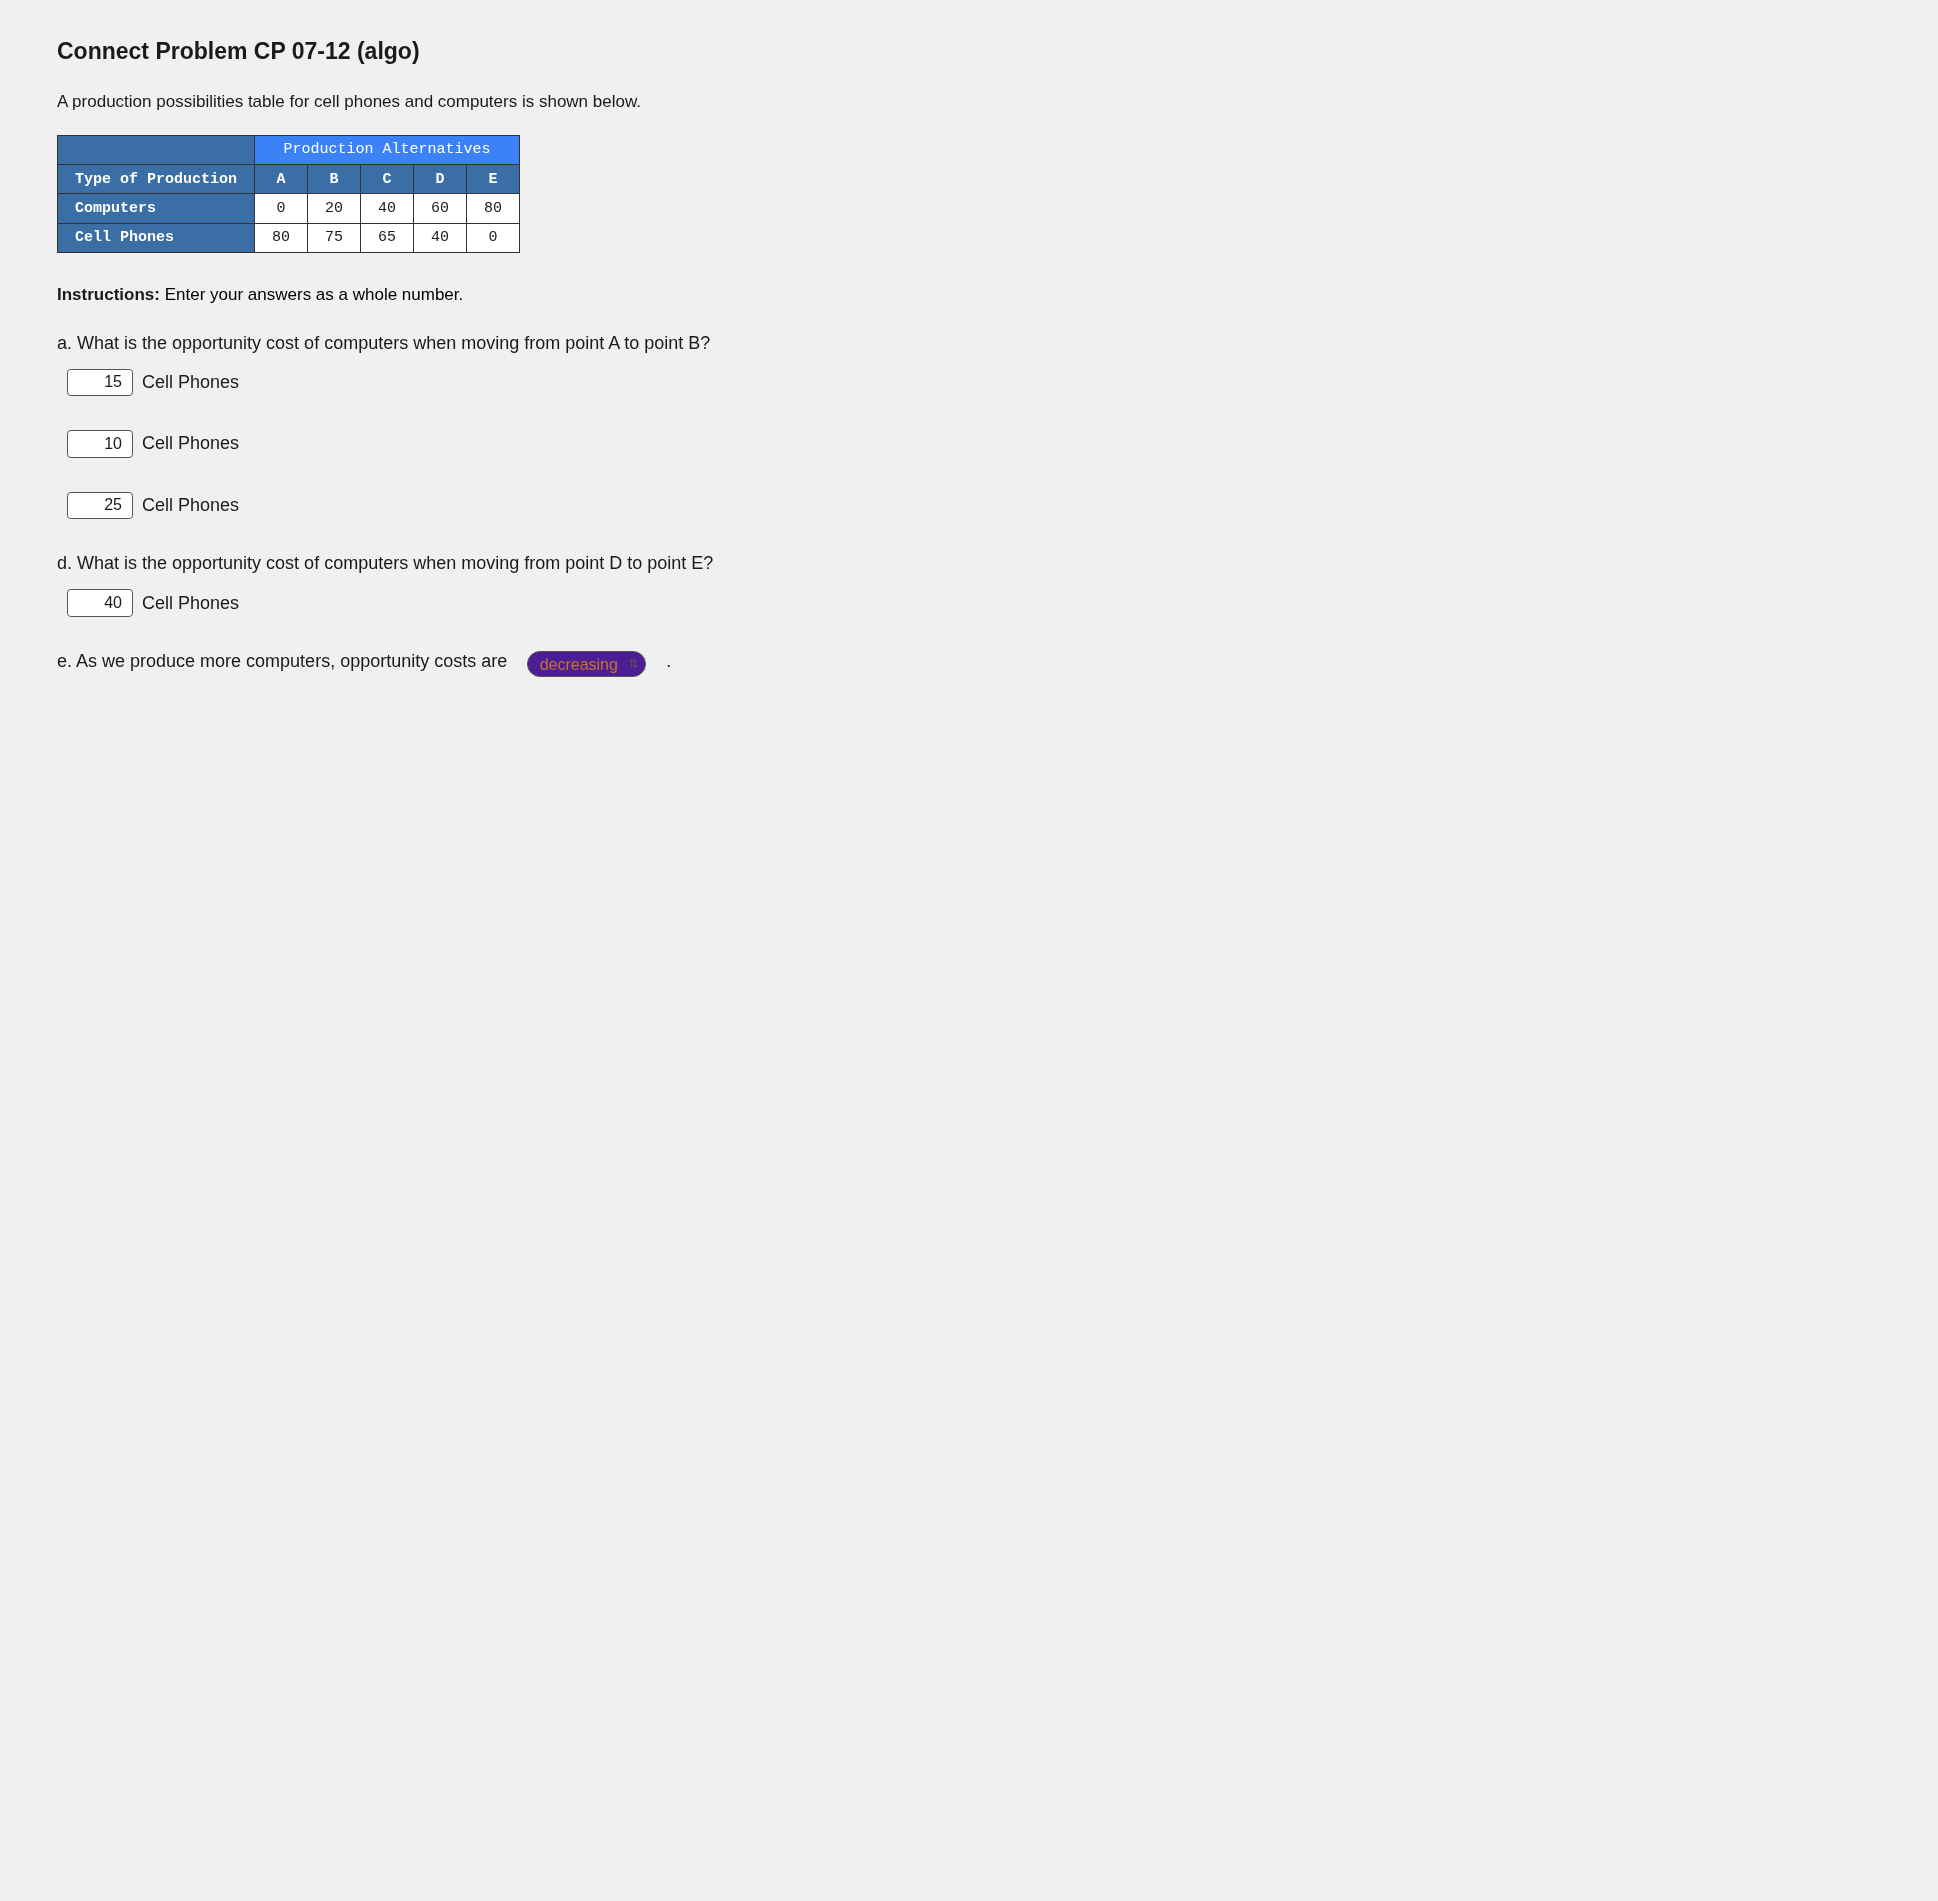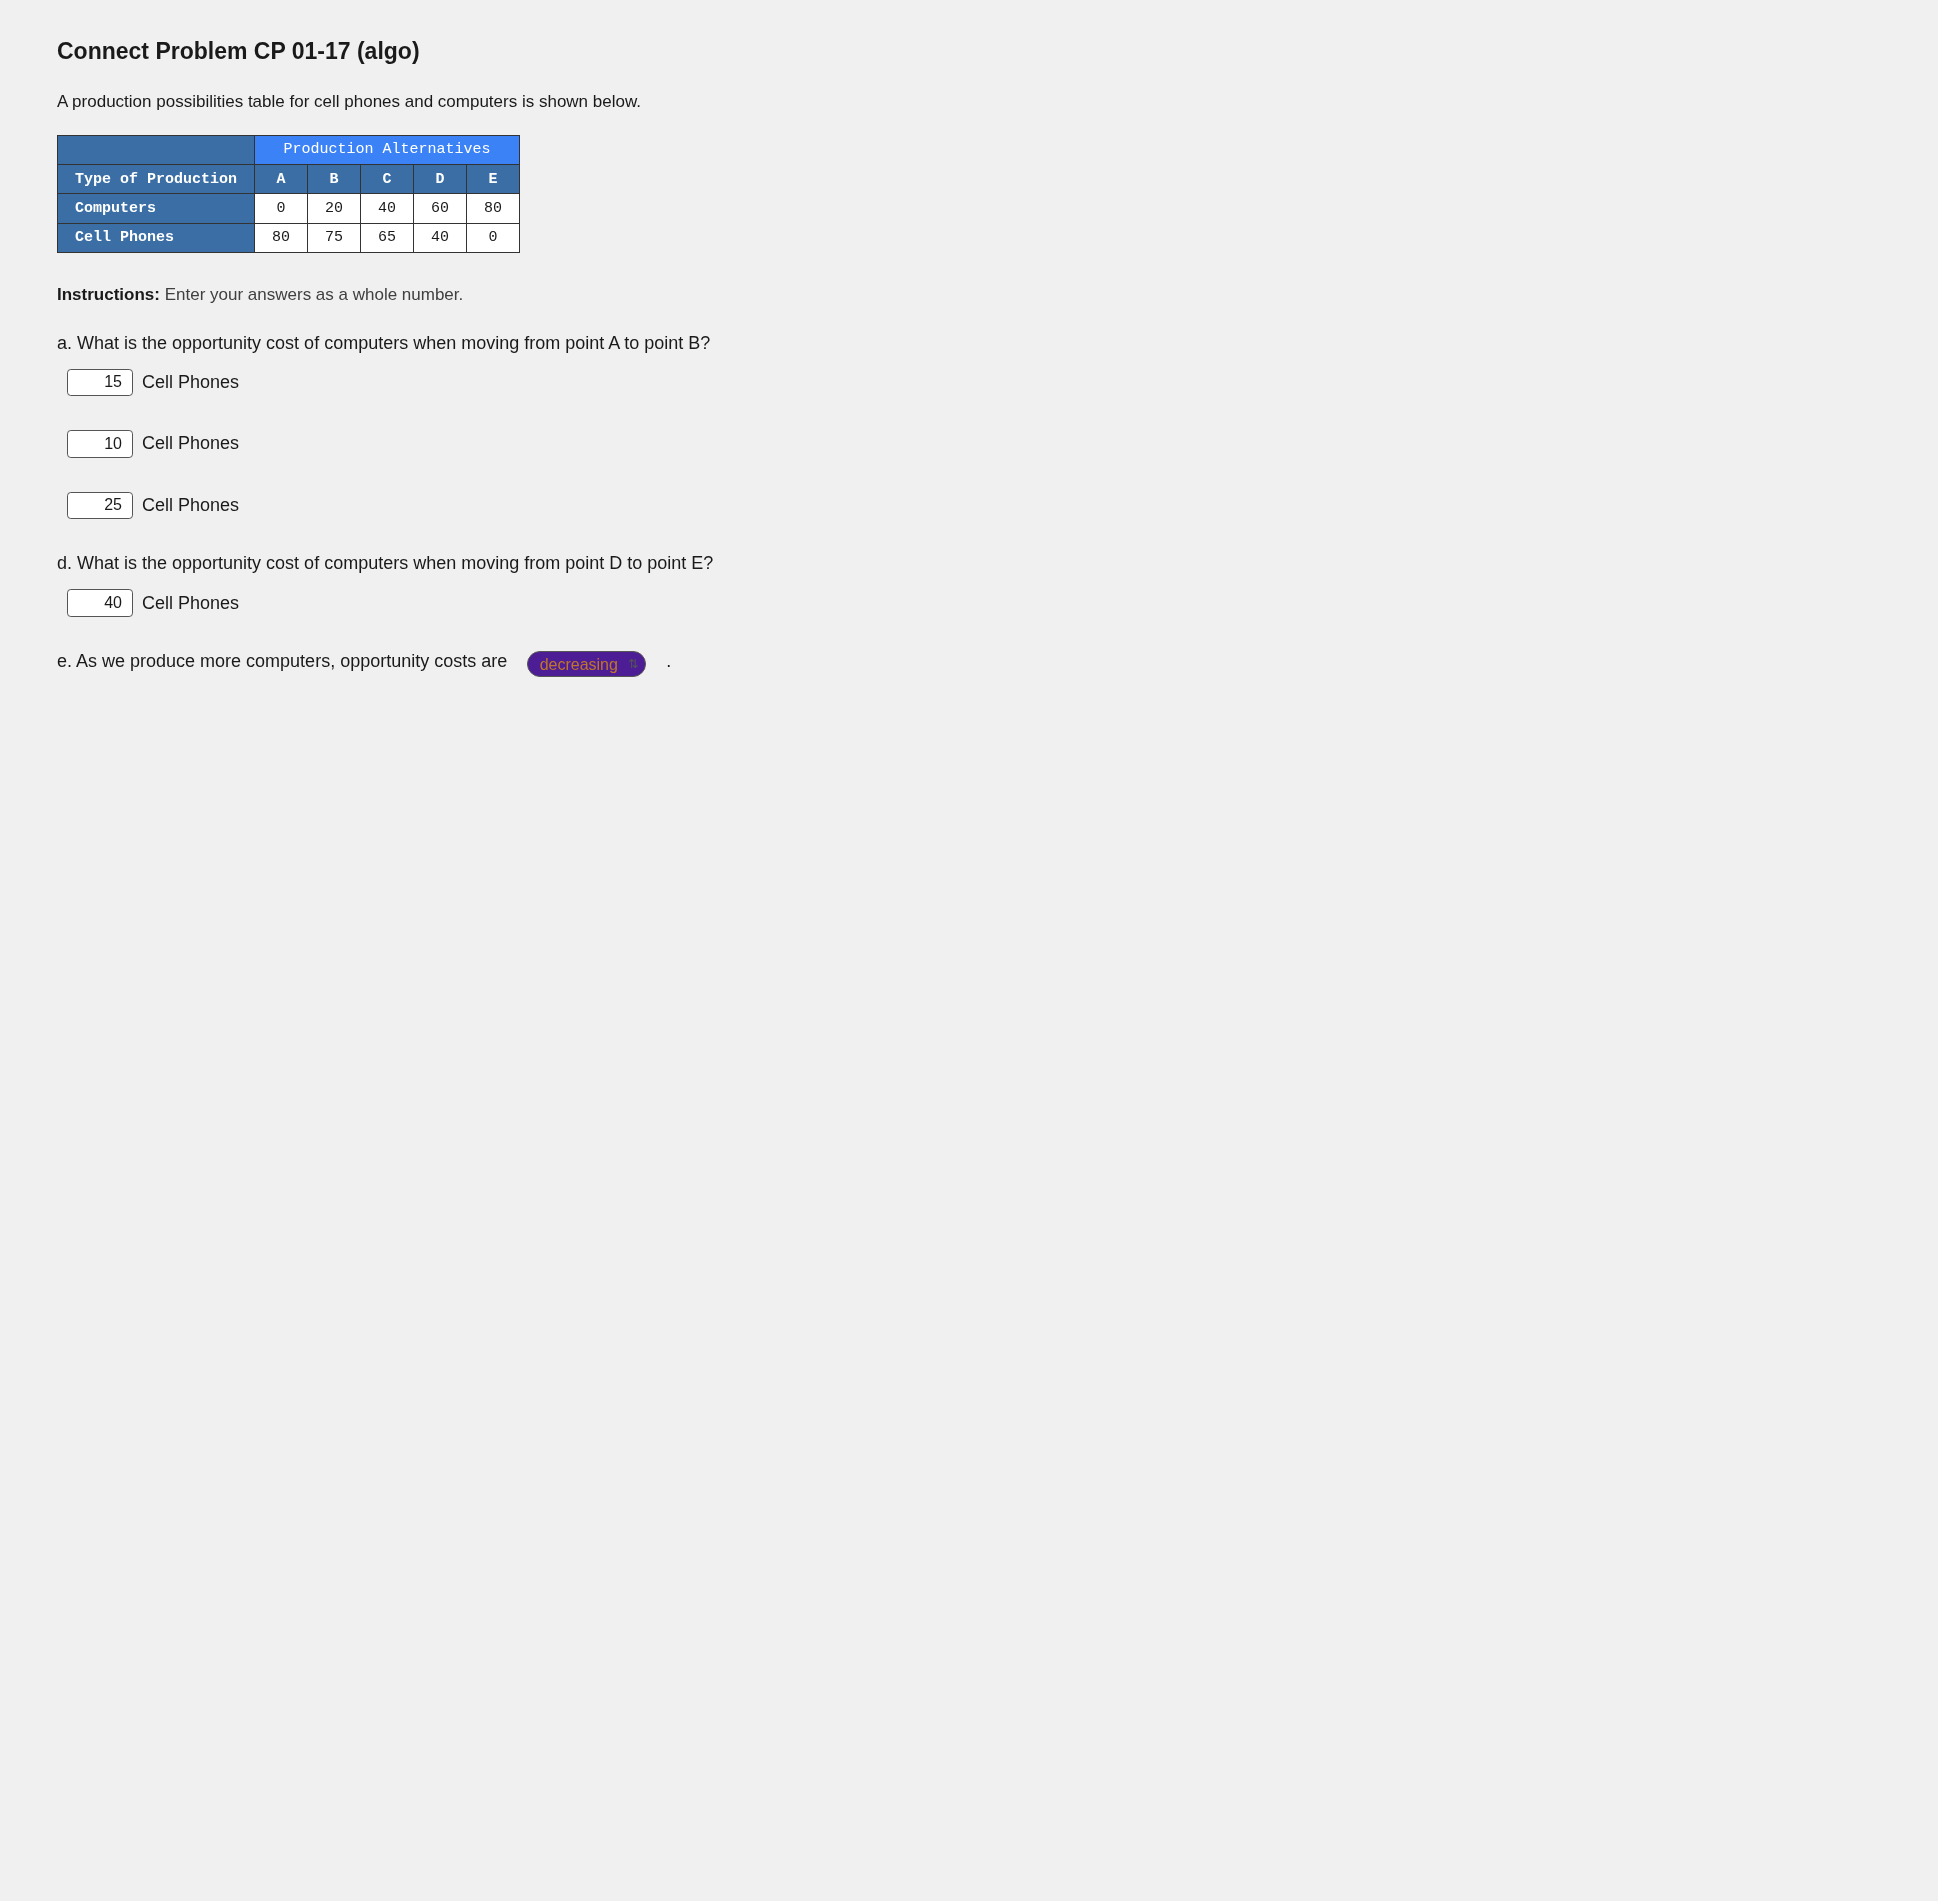--- a/index.html
+++ b/index.html
@@ -61,21 +61,21 @@
     }
     
     .instructions {
       font-size: 17px;
       margin-bottom: 28px;
     }
     .instructions strong {
       color: #1a1a1a;
     }
     .instructions span.inst-text {
-      color: #404040;
+      color: #000000;
     }
     
     .question-block {
       margin-bottom: 34px;
     }
     .question-text {
       font-size: 18px;
       margin-bottom: 15px;
       color: #1a1a1a;
     }
@@ -134,21 +134,21 @@
       font-size: 18px;
       margin-bottom: 37px;
     }
   </style>
 </head>
 <body>
 
 
 
 
-<div class="page-title">Connect Problem CP 01-17 (algo)</div>
+<div class="page-title">Connect Problem CP 07-12 (algo)</div>
 
 
 <p class="intro-text">A production possibilities table for cell phones and computers is shown below.</p>
 
 
 <div class="table-container">
   <table>
     <thead>
       <tr>
         <th class="row-label"></th>

